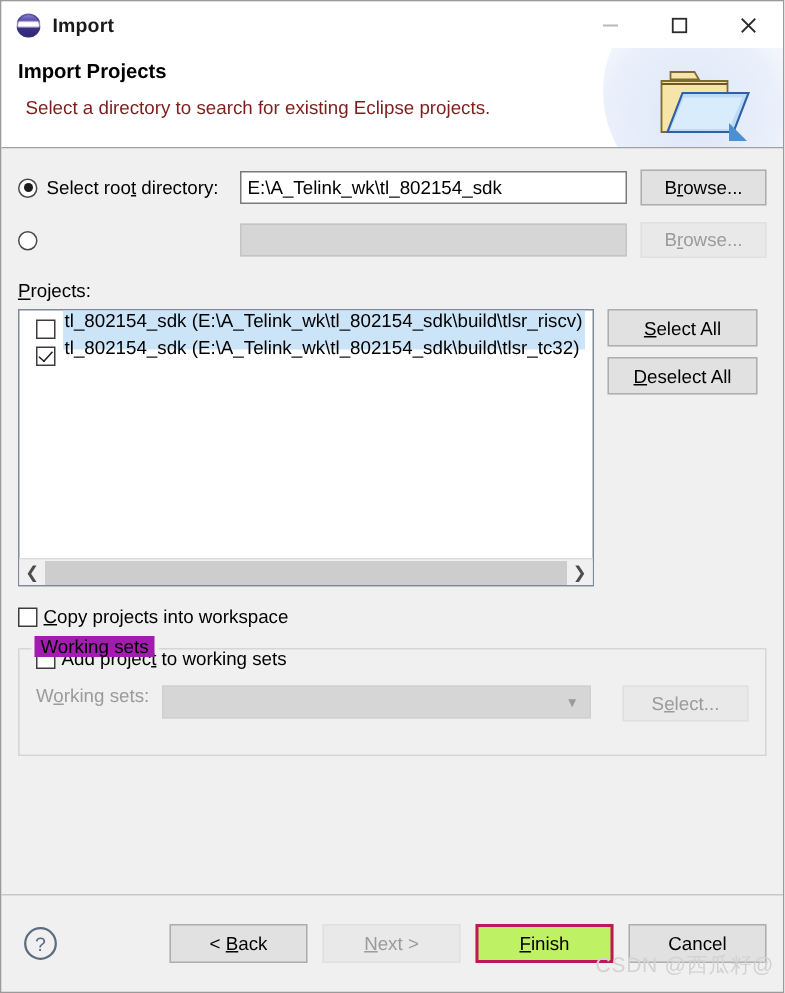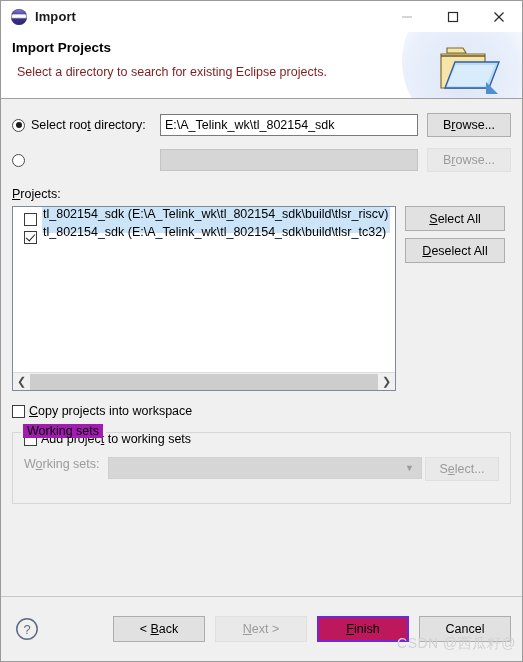--- a/index.html
+++ b/index.html
@@ -343,22 +343,22 @@
     box-sizing: border-box;
     background: #d6d6d6;
     border: 1px solid #d0d0d0;
     display: flex;
     align-items: center;
     justify-content: flex-end;
     padding-right: 7px;
     color: #9b9b9b;
   }
   .btn-select {
-    width: 74px;
-    margin-left: 3px;
+    width: 84px;
+    margin-left: 21px;
     flex: none;
   }
 
   
   .footer {
     flex: none;
     height: 64px;
     border-top: 1px solid #c8c8c8;
     background: #f0f0f0;
     display: flex;
@@ -375,22 +375,22 @@
     margin-left: auto;
     display: flex;
     align-items: center;
   }
   .btn-nav {
     width: 92px;
     height: 26px;
     margin-left: 10px;
   }
   .btn-default {
-    border: 2px solid #6d28d9;
-    background: #be185d;
+    border: 2px solid #be185d;
+    background: #bef264;
     width: 92px;
     height: 26px;
     margin-left: 10px;
     box-sizing: border-box;
   }
   .watermark {
     position: absolute;
     right: 6px;
     bottom: 8px;
     font-size: 14px;

